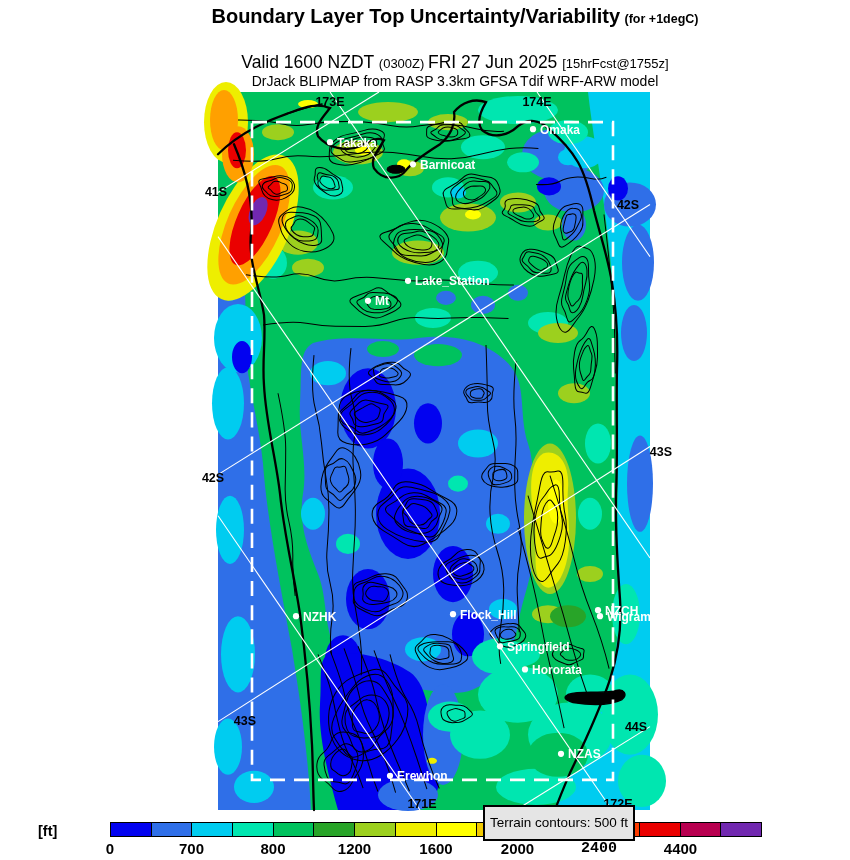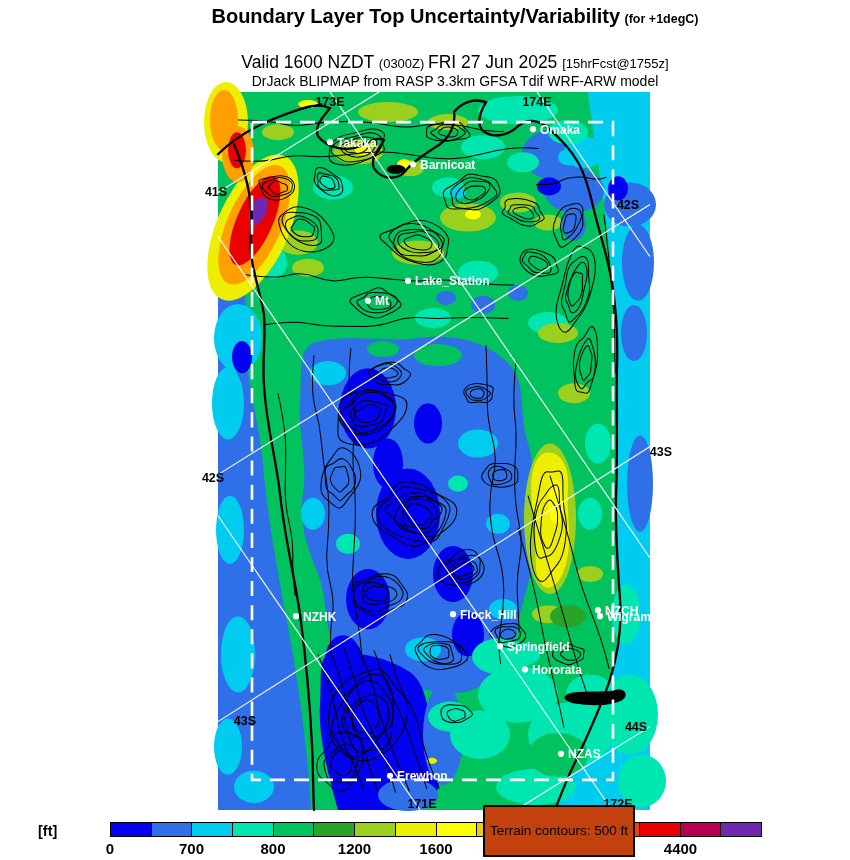--- a/index.html
+++ b/index.html
@@ -18,22 +18,22 @@
   #map-svg{overflow:visible;display:block;}
   .ctr{stroke:#000;stroke-width:1;fill:none;}
   .coast{stroke:#000;stroke-width:2.3;fill:none;stroke-linecap:round;}
   .grat{stroke:#fff;stroke-width:1.1;}
   .dom{stroke:#fff;stroke-width:2.6;stroke-dasharray:15 9;fill:none;}
   .grid-lab{font:bold 12.5px "Liberation Sans",sans-serif;fill:#000;}
   .site-dot{fill:#fff;}
   .site-t{font:bold 12px "Liberation Sans",sans-serif;fill:#fff;}
   .ink{fill:#000;stroke:#000;}
   
-  #terrain-note{position:absolute;left:483px;top:805px;background:#c2410c;border:2px solid #000;
-    padding:16px 5px;font-size:13.5px;line-height:16px;color:#000;z-index:6;white-space:nowrap;}
+  #terrain-note{position:absolute;left:483px;top:805px;background:#e5e5e5;border:2px solid #000;
+    padding:8px 5px;font-size:13.5px;line-height:16px;color:#000;z-index:6;white-space:nowrap;}
   
   #legend{position:absolute;left:0;top:818px;width:850px;height:42px;color:#000;}
   .unit{position:absolute;top:5px;font-size:14.5px;font-weight:bold;}
   #unit-left{left:38px;}
   #unit-right{left:780px;}
   #colorbar{position:absolute;left:110px;top:4px;width:652px;height:15px;display:flex;
     border:1px solid #000;box-sizing:border-box;}
   .cbcell{flex:1;border-right:1px solid #000;}
   .cbcell:last-child{border-right:none;}
   #cbticks{position:absolute;left:0;top:22px;width:850px;height:18px;}

